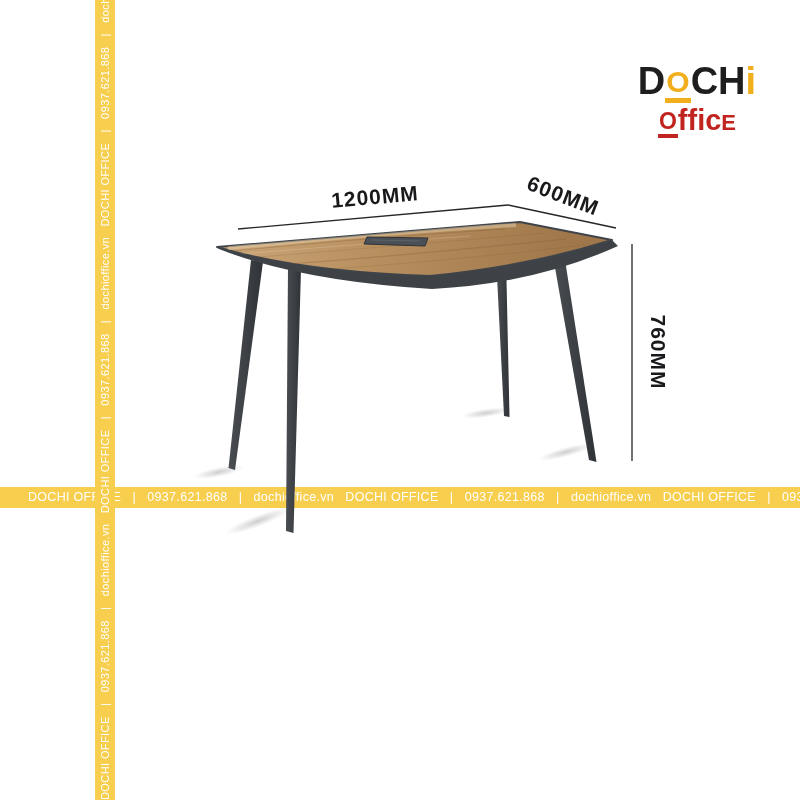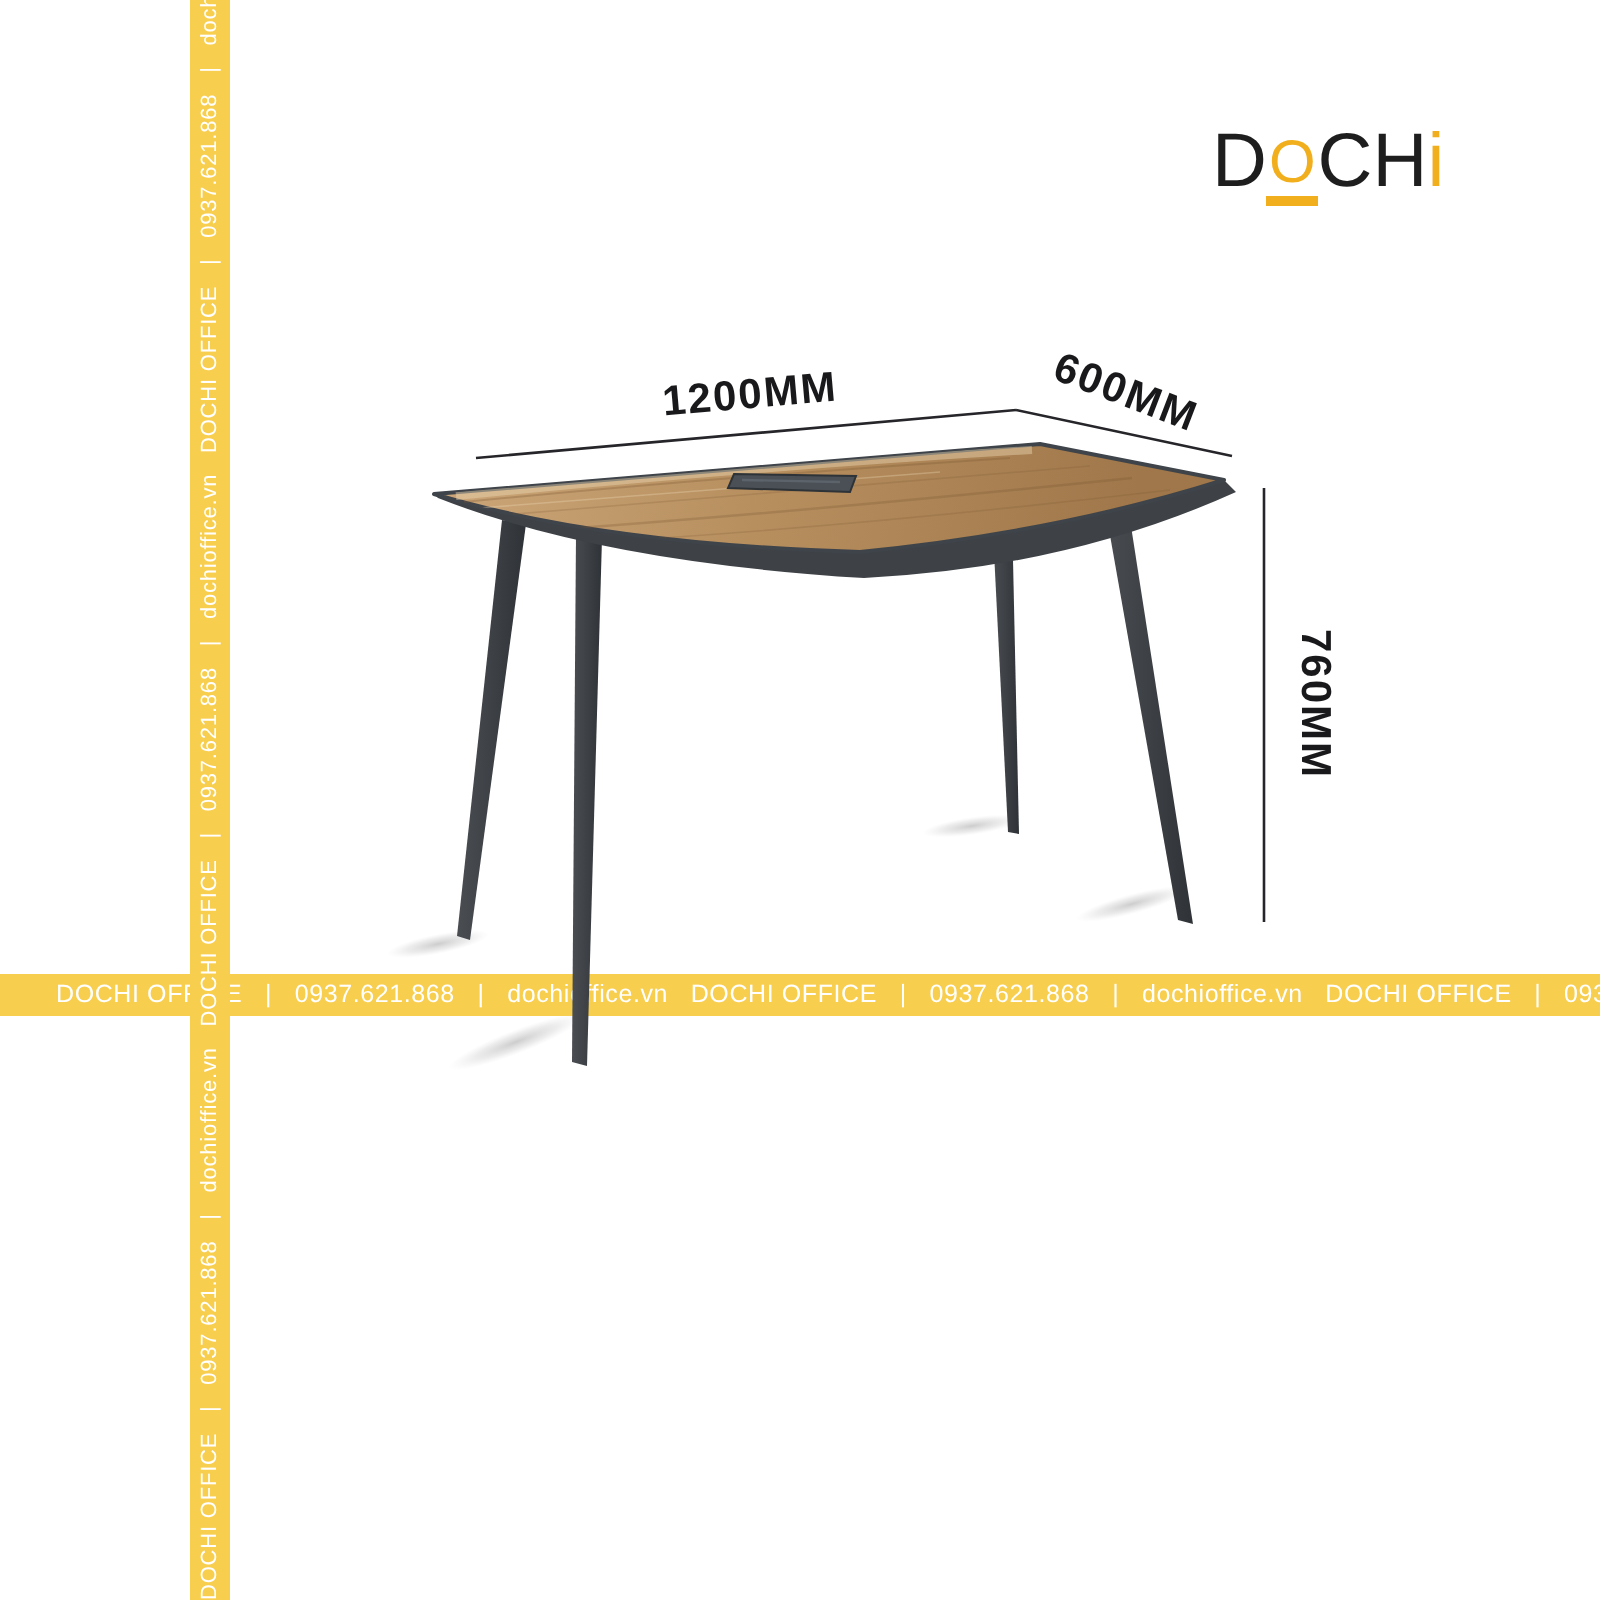--- a/index.html
+++ b/index.html
@@ -14,22 +14,22 @@
   .vstrip{position:absolute;left:95px;top:0;width:20px;height:800px;background:#F8CE4F;
           z-index:2;overflow:hidden;}
   .vstrip-inner{writing-mode:vertical-rl;transform:rotate(180deg);white-space:pre;
                 width:20px;height:800px;line-height:20px;font-size:11px;color:#ffffff;
                 letter-spacing:.4px;overflow:hidden;}
 
   
   .photo{position:absolute;left:0;top:0;z-index:3;}
 
   
-  .logo{position:absolute;left:606px;top:60px;width:182px;text-align:left;z-index:4;
-        font-weight:normal;}
+  .logo{position:absolute;left:606px;top:60px;width:182px;text-align:center;z-index:4;
+        font-weight:bold;}
   .logo-line1{font-size:38px;line-height:42px;color:#1E1E1E;}
   .lg-gold{color:#F2AF1D;}
   .lg-o1{color:#F2AF1D;font-size:30px;line-height:30px;display:inline-block;
          vertical-align:2px;border-bottom:5px solid #F2AF1D;padding:0 1px 1px;}
   .logo-line2{font-size:29px;line-height:30px;color:#C1231E;margin-top:2px;}
   .lg-o2{color:#C1231E;font-size:23px;line-height:23px;display:inline-block;
          vertical-align:1px;border-bottom:4px solid #C1231E;padding:0 1px 1px;}
   .lg-e{font-size:22px;}
 
   .dim-label{font-family:"Liberation Sans",sans-serif;font-size:21px;font-weight:600;
@@ -105,13 +105,14 @@
     <path d="M 508 205 L 616 228"></path>
     <path d="M 632 244 L 632 461"></path>
   </g>
   <text class="dim-label" x="375" y="204" text-anchor="middle" transform="rotate(-5 375 197)">1200MM</text>
   <text class="dim-label" x="563" y="203" text-anchor="middle" transform="rotate(21 563 196)">600MM</text>
   <text class="dim-label" x="658" y="359" text-anchor="middle" transform="rotate(90 658 352)">760MM</text>
 </svg>
 
 <div class="logo">
   <div class="logo-line1"><span>D</span><span class="lg-o1">O</span><span>C</span><span>H</span><span class="lg-gold">i</span></div>
+  <div class="logo-line2"><span class="lg-o2">O</span><span>ffic</span><span class="lg-e">E</span></div>
 </div>
 
 </body></html>

